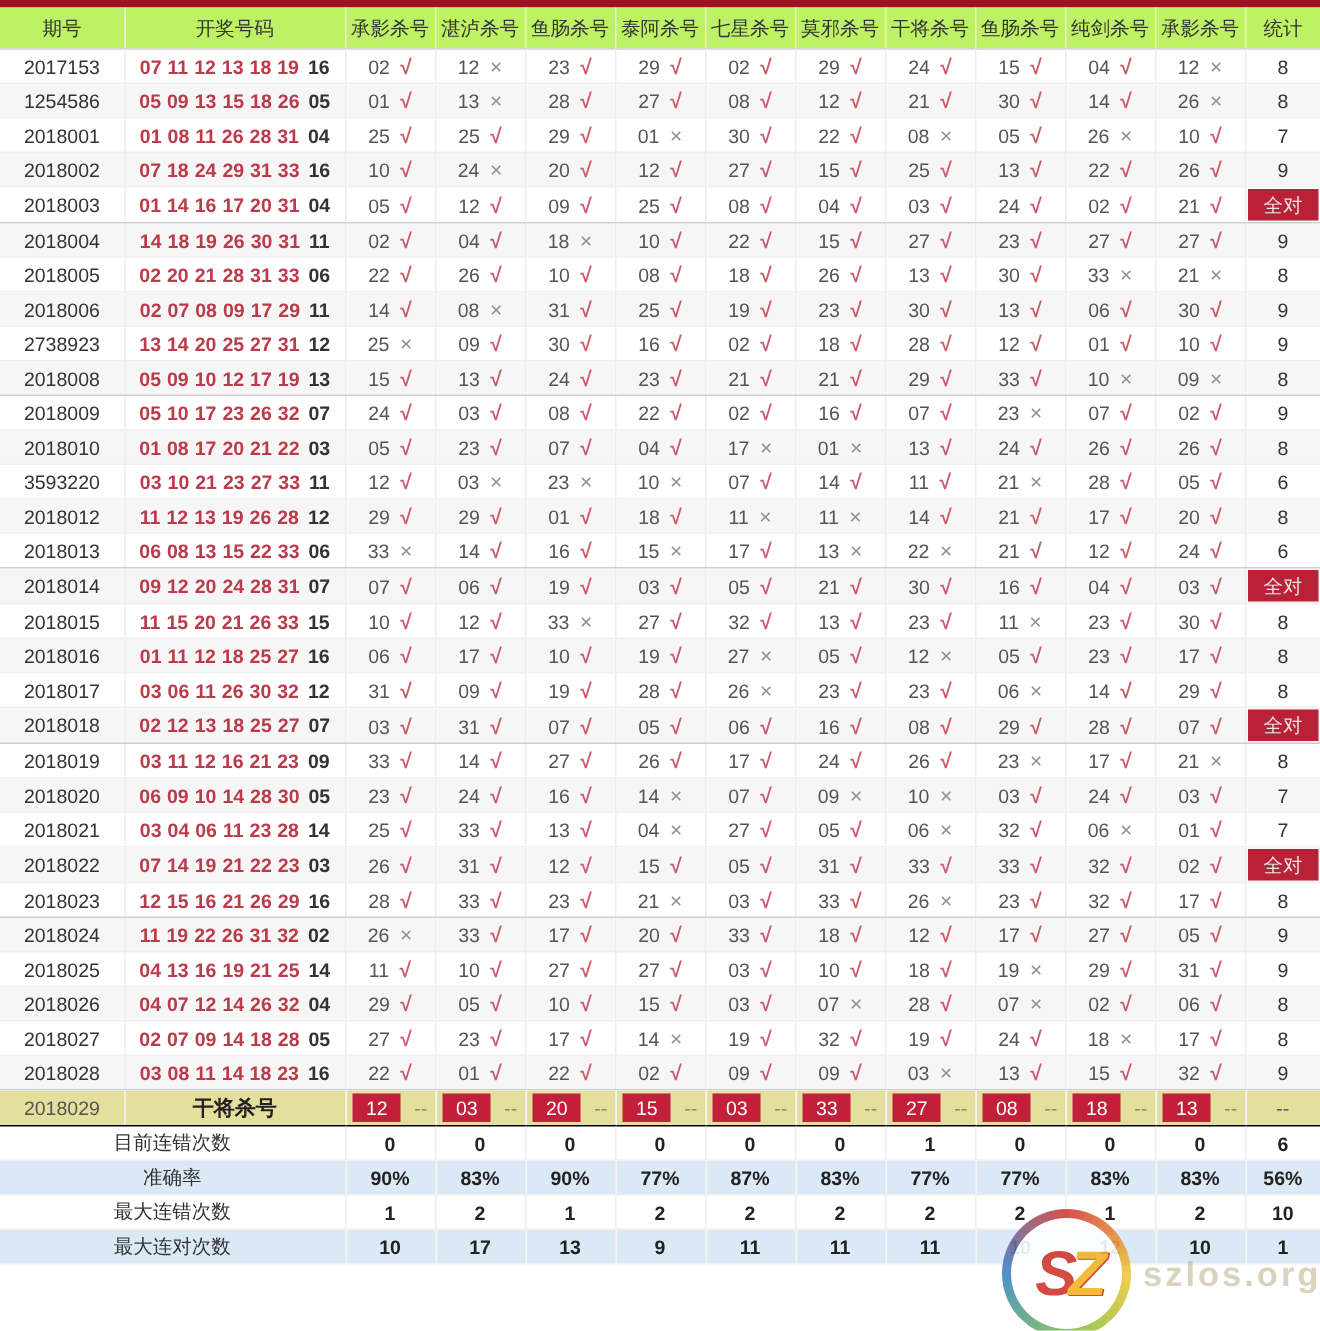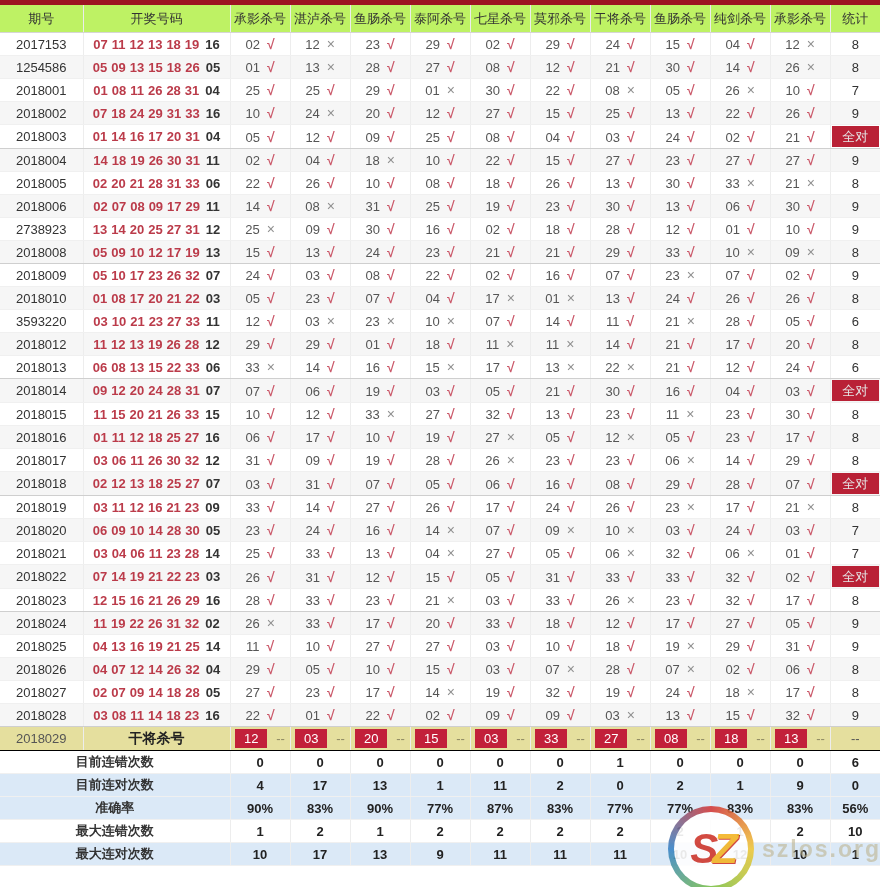--- a/index.html
+++ b/index.html
@@ -27,21 +27,21 @@
   .kn{color:#555;margin-right:7px}
   .mark-hit{color:var(--c-hit,#cb5a6b);font-weight:700;font-size:14px}
   .mark-miss{color:#8f8f8f;font-size:14px}
   .allright{background:var(--c-badge,#b92136);color:#e5e5e5;height:21px;line-height:21px;margin:1px;font-size:13px}
   tr.current td{background:var(--c-curbg,#e5df9e);border-bottom:1px solid #000000;height:23px;color:#555}
   tr.current td.cur-label{font-weight:700;color:#222;font-size:14px}
   .cur-badge{display:inline-block;min-width:24px;padding:0 4px;background:var(--c-curbadge,#c2203a);
     color:#fff;height:19px;line-height:19px;margin-right:9px;vertical-align:middle}
   .cur-dash{color:#8f8963;vertical-align:middle}
   tr.summary td{font-weight:700;color:#222;background:#fff}
-  tr.summary td.label{font-weight:700;color:#333;font-size:13px}
+  tr.summary td.label{font-weight:400;color:#333;font-size:13px}
   tr.summary.blue td{background:var(--c-bluerow,#dbe9f7)}
   td.rate{color:var(--c-rate,#cc2233)}
   
   .watermark{position:absolute;left:668px;top:806px;display:flex;align-items:center;pointer-events:none;z-index:5}
   .wm-logo{width:86px;height:86px;border-radius:50%;position:relative;opacity:.9;flex:0 0 auto;
     background:conic-gradient(#d43c3c,#f0c83c 90deg,#7cc24a 180deg,#3c86c8 270deg,#d43c3c 360deg)}
   .wm-logo::before{content:"";position:absolute;inset:6px;background:#fff;border-radius:50%}
   .wm-letters{position:absolute;inset:0;display:flex;align-items:center;justify-content:center;
     font-size:42px;font-weight:700;font-style:italic;letter-spacing:-6px;z-index:2}
   .wm-s{color:#cf382e}
@@ -568,34 +568,20 @@
           <td>0</td>
           <td>0</td>
           <td>0</td>
           <td>1</td>
           <td>0</td>
           <td>0</td>
           <td>0</td>
           <td>6</td>
         </tr>
         <tr class="summary blue">
-          <td class="label" colspan="2">目前连对次数</td>
-          <td>4</td>
-          <td>17</td>
-          <td>13</td>
-          <td>1</td>
-          <td>11</td>
-          <td>2</td>
-          <td>0</td>
-          <td>2</td>
-          <td>1</td>
-          <td>9</td>
-          <td>0</td>
-        </tr>
-        <tr class="summary blue">
           <td class="label" colspan="2">准确率</td>
           <td class="rate">90%</td>
           <td class="rate">83%</td>
           <td class="rate">90%</td>
           <td class="rate">77%</td>
           <td class="rate">87%</td>
           <td class="rate">83%</td>
           <td class="rate">77%</td>
           <td class="rate">77%</td>
           <td class="rate">83%</td>

